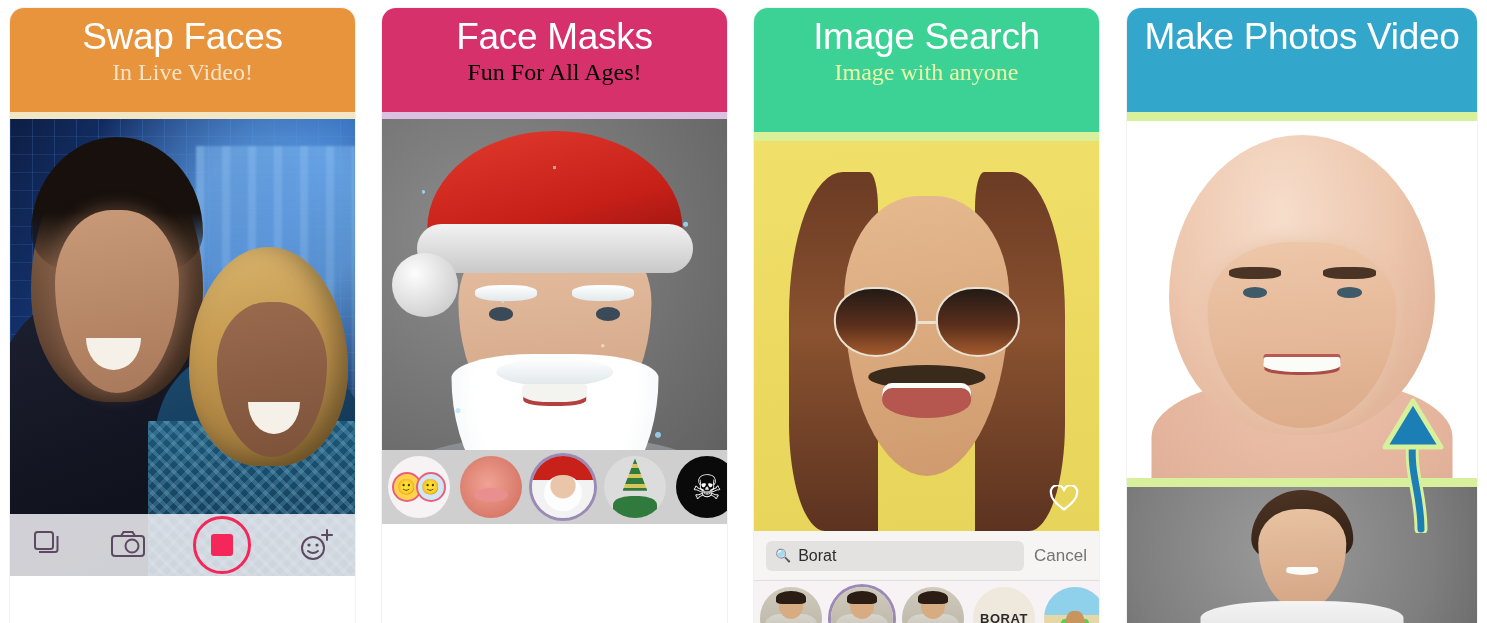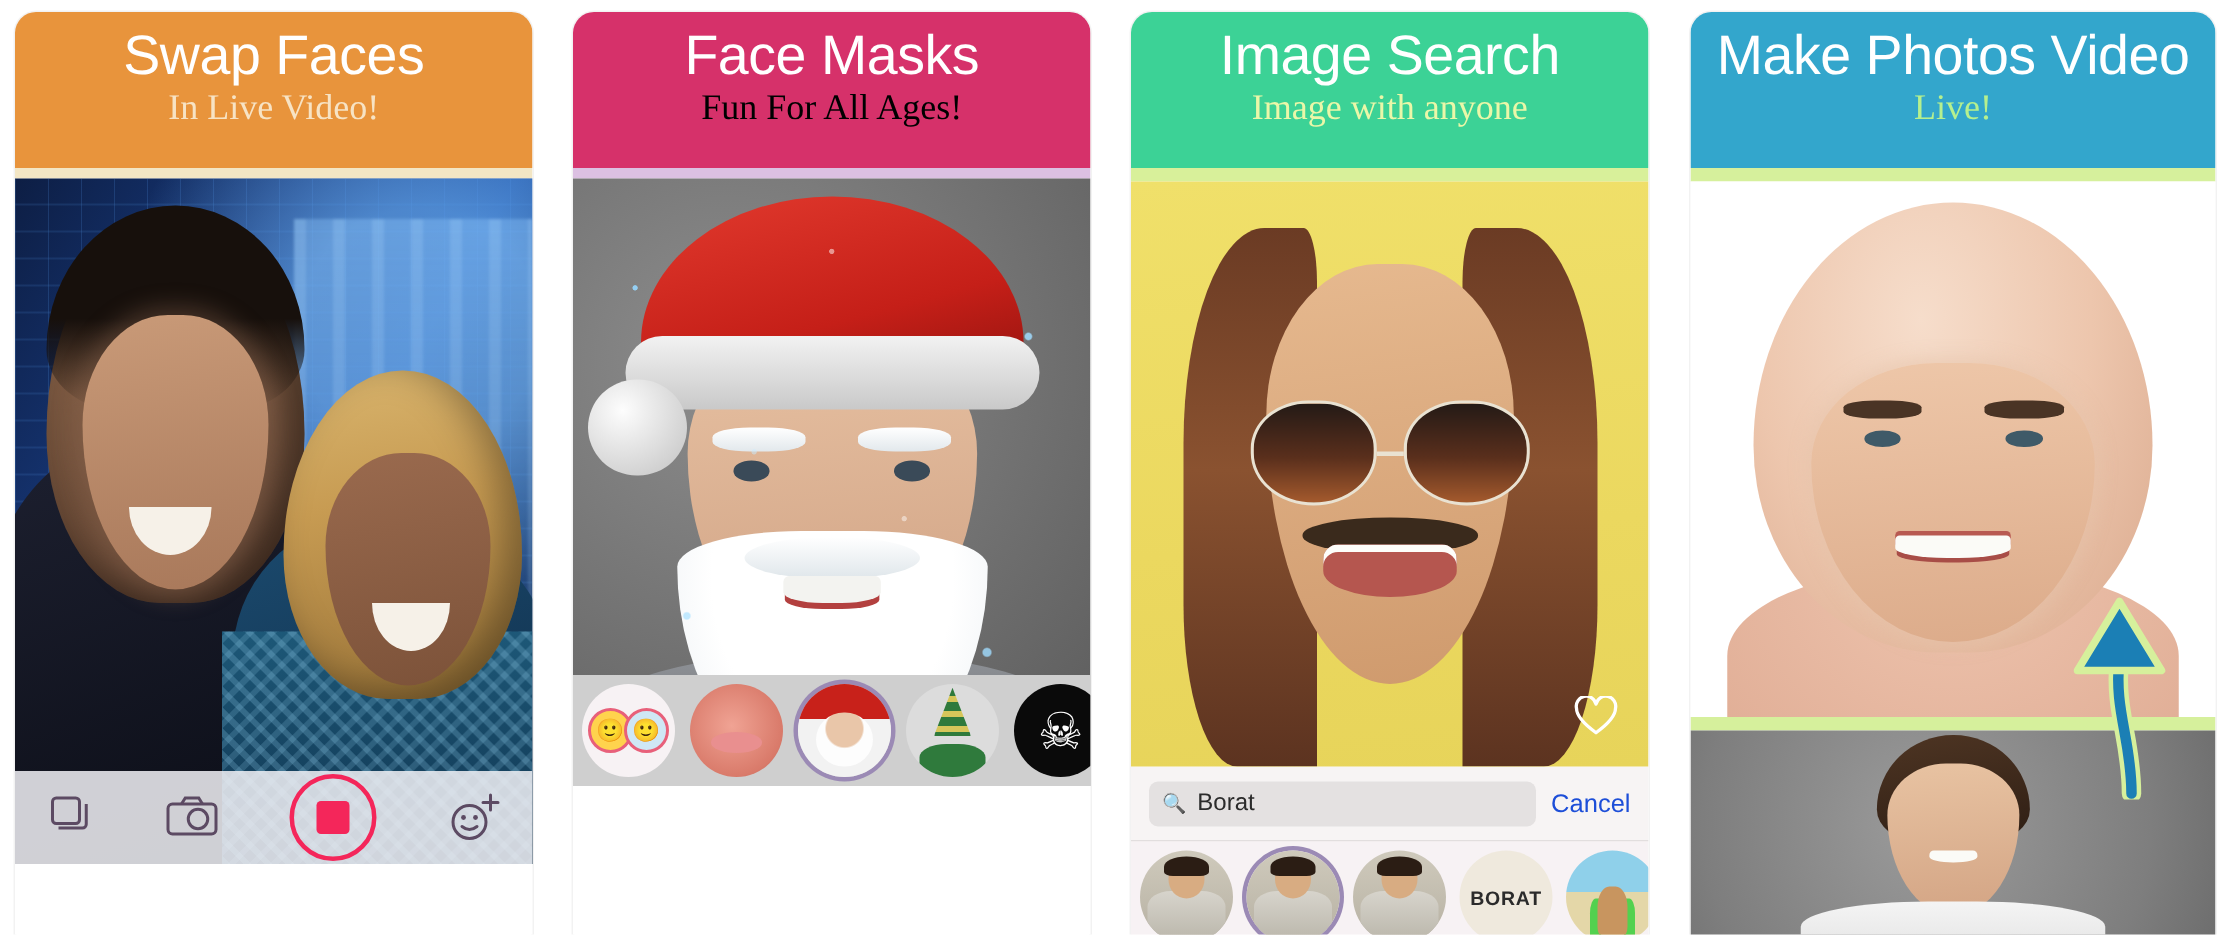--- a/index.html
+++ b/index.html
@@ -45,21 +45,21 @@
   }
   .header .subtitle {
     font-size: 24px;
     font-weight: 400;
     line-height: 1.25;
     white-space: nowrap;
     font-family: Liberation Serif, serif;
   }
   .h-orange { background: #e8943c; height: 104px; }
   .h-pink   { background: #d6316a; height: 104px; }
-  .h-mint   { background: #3cd296; height: 104px; }
+  .h-mint   { background: #3cd296; height: 124px; }
   .h-blue   { background: #33a6cc; height: 104px; }
 
   .divider-cream { height: 7px; background: #f3e6c4; }
   .divider-lav   { height: 7px; background: #dcc0e2; }
   .divider-lime  { height: 9px; background: #d8f09a; }
 
   .stage { position: relative; overflow: hidden; }
 
   
   .studio {
@@ -316,21 +316,21 @@
     display: flex; align-items: center; gap: 10px;
     padding: 0 12px; box-sizing: border-box;
     border-bottom: 1px solid #e2dede;
   }
   .search-field {
     flex: 1; height: 30px; background: #e4e1e1; border-radius: 6px;
     display: flex; align-items: center; gap: 7px; padding: 0 9px; box-sizing: border-box;
   }
   .search-field .mag { color: #8a8a8a; font-size: 13px; }
   .search-field .val { color: #2b2b2b; font-size: 16px; }
-  .cancel { color: #1d4ed8; font-size: 17px; }
+  .cancel { color: #737373; font-size: 17px; }
   .results-bar {
     height: 74px; background: #f7f2f4;
     display: flex; align-items: center; gap: 9px;
     padding: 0 6px; box-sizing: border-box; overflow: hidden;
   }
   .rthumb {
     width: 62px; height: 62px; border-radius: 50%; flex: 0 0 62px;
     overflow: hidden; position: relative;
     background: linear-gradient(180deg,#cfcabc,#b6b0a2);
   }
@@ -573,21 +573,20 @@
       <div class="rthumb beach">
           <div class="mk"></div>
         </div>
 
     </div>
   </div>
 
   <div class="card card-4">
     <div class="header h-blue">
       <div class="title">Make Photos Video</div>
-      <div class="subtitle" style="color:#b6f08e">Live!</div>
     </div>
     <div class="green-line"></div>
 
     <div class="stage baby-stage">
       <div class="baby-body"></div>
       <div class="baby-head"></div>
       <div class="baby-face"></div>
       <div class="bb-brow" style="left:29%"></div>
       <div class="bb-brow" style="right:29%"></div>
       <div class="bb-eye" style="left:33%"></div>

